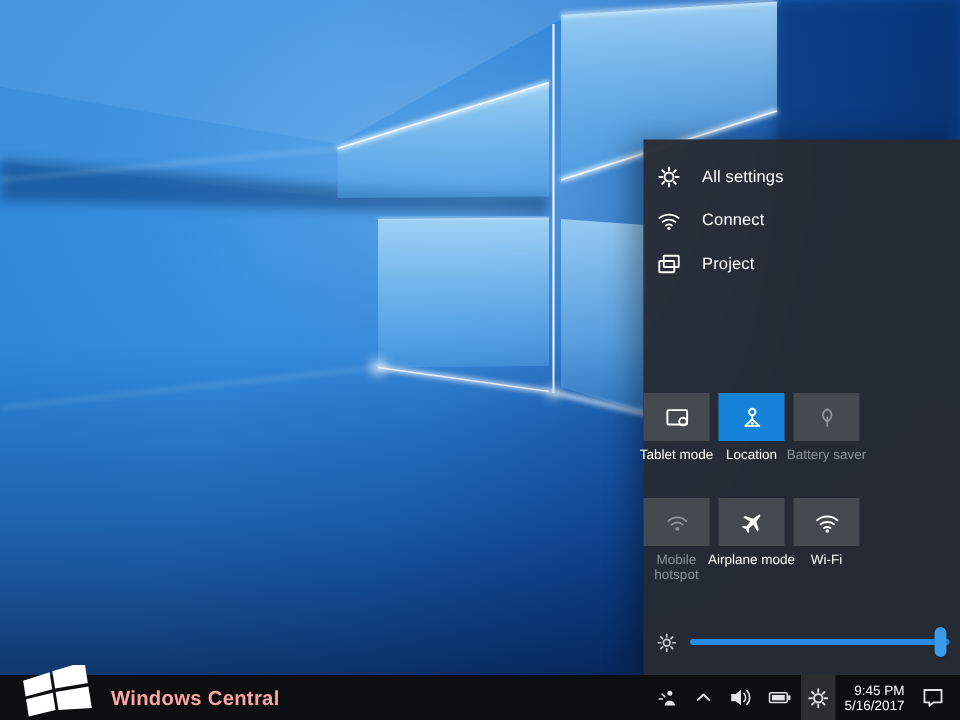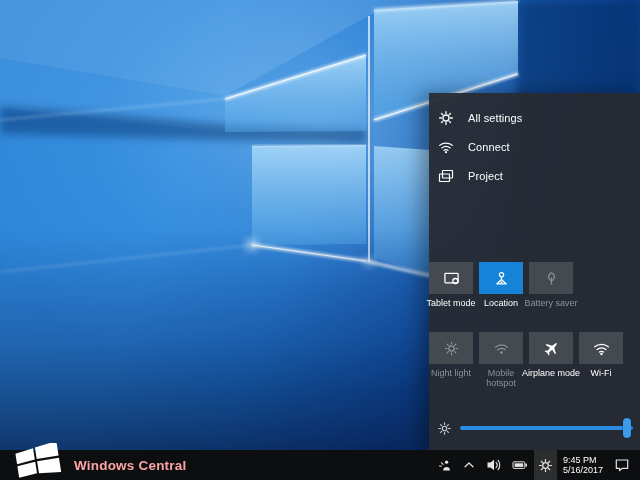--- a/index.html
+++ b/index.html
@@ -44,21 +44,21 @@
   
   .taskbar{position:absolute;left:0;top:450px;width:640px;height:30px;
            background:#0d0e10;display:flex;align-items:center;color:#e9e9e9;}
   .brand{display:flex;align-items:center;margin-left:12px;}
   .brand-logo{width:52px;height:36px;margin-top:-8px;}
   .brand-text{margin-left:10px;font-size:13.5px;font-weight:bold;color:#fca5a5;letter-spacing:0.2px;}
   .tray{margin-left:auto;display:flex;align-items:center;height:100%;padding-right:5px;}
   .tray-btn{display:flex;align-items:center;justify-content:center;height:100%;cursor:pointer;color:#e4e4e4;}
   .tray-btn.pad{padding:0 5px;}
   .tray-btn.highlight{background:rgba(255,255,255,0.13);padding:0 4px;}
-  .clock{display:flex;flex-direction:column;justify-content:center;
+  .clock{display:flex;flex-direction:column;justify-content:center;align-items:flex-end;
          font-size:9px;line-height:10.5px;padding:0 6px;height:100%;cursor:pointer;color:#fff;}
   svg{display:block;}
 </style>
 </head>
 <body>
 
 <div class="screen">
 
   <svg class="wallpaper" width="640" height="450" viewBox="0 0 640 450">
     <defs>
@@ -201,31 +201,20 @@
             </svg>
         </div>
         <div class="tile-label">Battery saver</div>
       </div>
     </div>
 
     <div class="tile-row row2">
       <div class="tile-cell" data-state="dimmed">
         <div class="tile-box">
           <svg width="17" height="17" viewBox="0 0 16 16">
-              <g stroke="currentColor" stroke-width="1.1" fill="none" stroke-linecap="round">
-                <circle cx="8" cy="8" r="2.5"></circle>
-                <path d="M8 2.2v1.6M8 12.2v1.6M2.2 8h1.6M12.2 8h1.6M3.9 3.9L5 5M11 11l1.1 1.1M12.1 3.9L11 5M5 11l-1.1 1.1"></path>
-              </g>
-            </svg>
-        </div>
-        <div class="tile-label">Night light</div>
-      </div>
-      <div class="tile-cell" data-state="dimmed">
-        <div class="tile-box">
-          <svg width="17" height="17" viewBox="0 0 16 16">
               <g stroke="currentColor" stroke-width="1.2" fill="none" stroke-linecap="round">
                 <path d="M4.6 9.2a4.8 4.8 0 0 1 6.8 0"></path>
                 <path d="M2.4 6.9a8 8 0 0 1 11.2 0"></path>
               </g>
               <circle cx="8" cy="11.8" r="1.2" fill="currentColor"></circle>
             </svg>
         </div>
         <div class="tile-label wrap">Mobile hotspot</div>
       </div>
       <div class="tile-cell" data-state="off">

